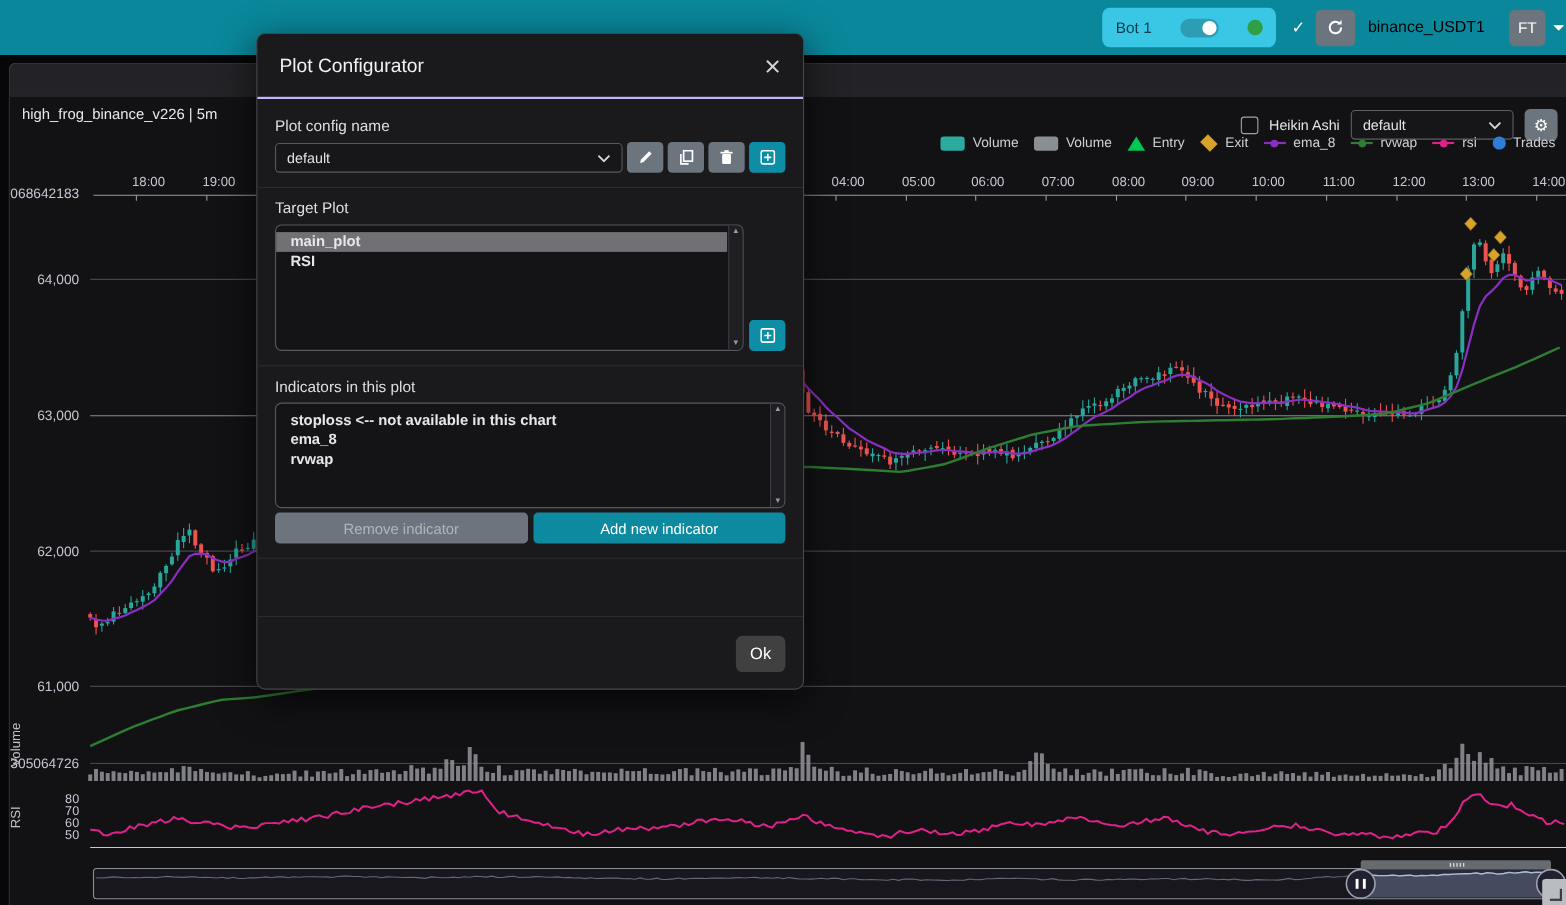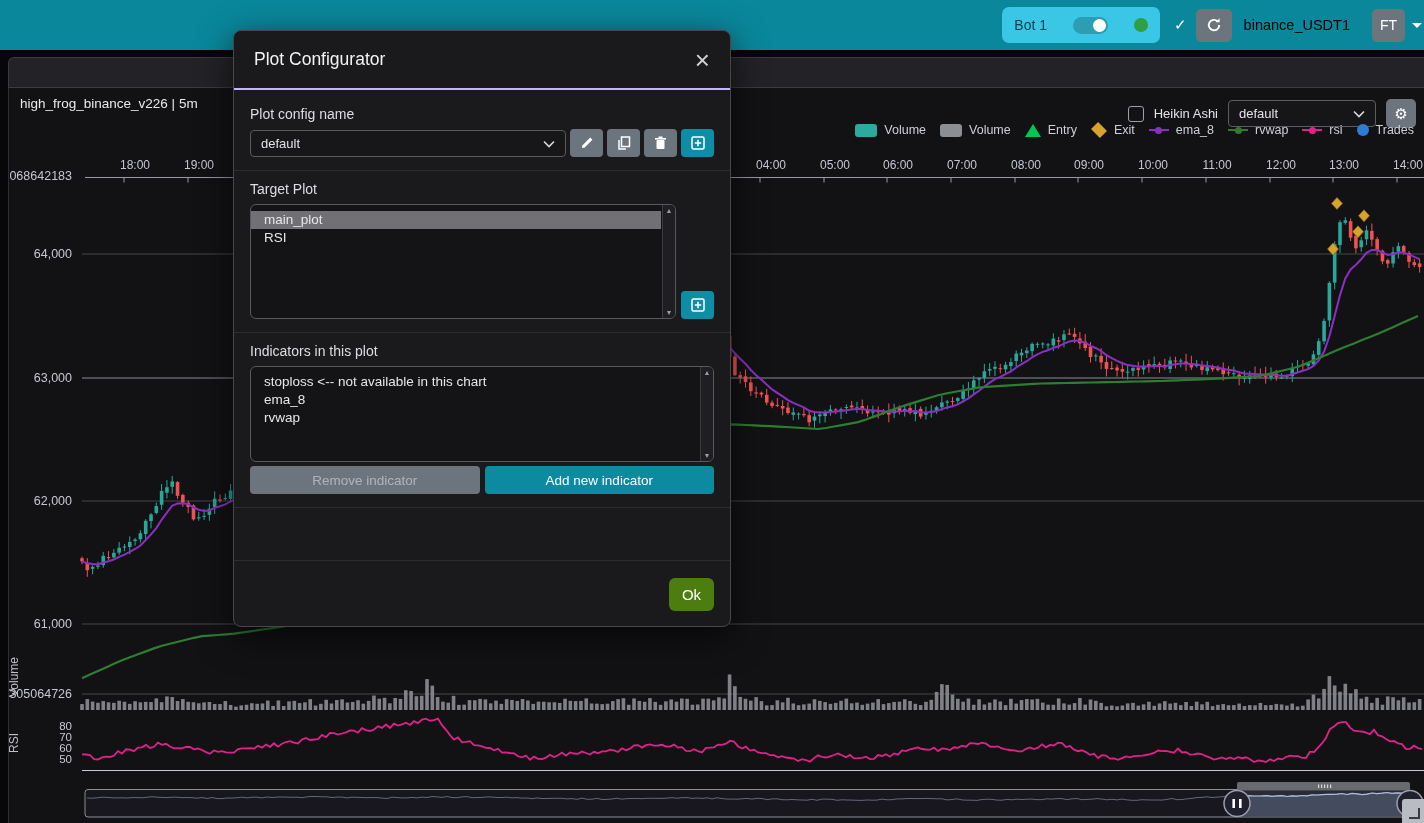--- a/index.html
+++ b/index.html
@@ -54,40 +54,40 @@
   .field-label{font-size:14px;color:#dddee2;margin:10px 0 7px 0;}
   .cfg-row{display:flex;align-items:flex-end;gap:4px;}
   .cfg-select{flex:1;height:27px;display:flex;align-items:center;justify-content:space-between;
               border:1px solid #56595e;border-radius:4px;background:#17171a;padding:0 10px;
               font-size:13px;color:#e2e3e8;box-sizing:border-box;}
   .icon-btn{width:33px;height:28px;border-radius:4px;background:#6c757d;display:flex;align-items:center;
             justify-content:center;flex:none;}
   .icon-btn.teal{background:#0e8ea6;}
   .divider{height:1px;background:#2c2c30;margin:13px -16px 0 -16px;}
   .listbox{position:relative;border:1px solid #56595e;border-radius:6px;background:#141417;
-           box-sizing:border-box;overflow:hidden;}
+           box-sizing:border-box;overflow:hidden;font-weight:bold;}
   .listbox .rows{position:absolute;left:0;top:6px;right:14px;}
   .lb-row{font-size:13.5px;color:#e6e7ea;padding:1px 6px 2px 13px;margin-right:0;}
   .lb-row.selected{background:#707075;}
   .scrollcol{position:absolute;right:0;top:0;bottom:0;width:13px;background:#1f1f23;
              border-left:1px solid #3a3a3f;display:flex;flex-direction:column;justify-content:space-between;
              align-items:center;padding:2px 0;box-sizing:border-box;}
   .scrollcol span{font-size:7px;color:#9a9aa2;}
   .plot-row{display:flex;align-items:flex-end;gap:5px;}
   .btn{border-radius:4px;background:#6c757d;color:#fff;font-size:13.5px;display:flex;
        align-items:center;justify-content:center;height:28px;}
   .btn.teal{background:#0d8aa0;}
   .btn.muted{color:rgba(255,255,255,.45);}
   .two-btn{display:flex;gap:5px;margin-top:4px;}
   .two-btn .btn{flex:1;}
   .four-btn{display:flex;gap:4px;margin-top:8px;}
   .four-btn .btn{flex:1;}
   .modal-footer{flex:none;border-top:1px solid #2c2c30;margin-top:16px;padding:17px 16px 15px 16px;
                 display:flex;justify-content:flex-end;}
-  .ok-btn{width:45px;height:33px;border-radius:6px;background:#4d7c0f;color:#fff;font-size:15px;
+  .ok-btn{width:45px;height:33px;border-radius:6px;background:#404040;color:#fff;font-size:15px;
           display:flex;align-items:center;justify-content:center;}
   
   .resize-grip{position:absolute;left:1402px;top:799px;width:22px;height:24px;background:#b9bcc2;
                border-radius:3px 0 0 0;z-index:30;}
   .resize-grip .corner{position:absolute;right:4px;bottom:4px;width:9px;height:9px;
                border-right:2px solid #3c3c40;border-bottom:2px solid #3c3c40;}
 </style>
 </head>
 <body>
 

